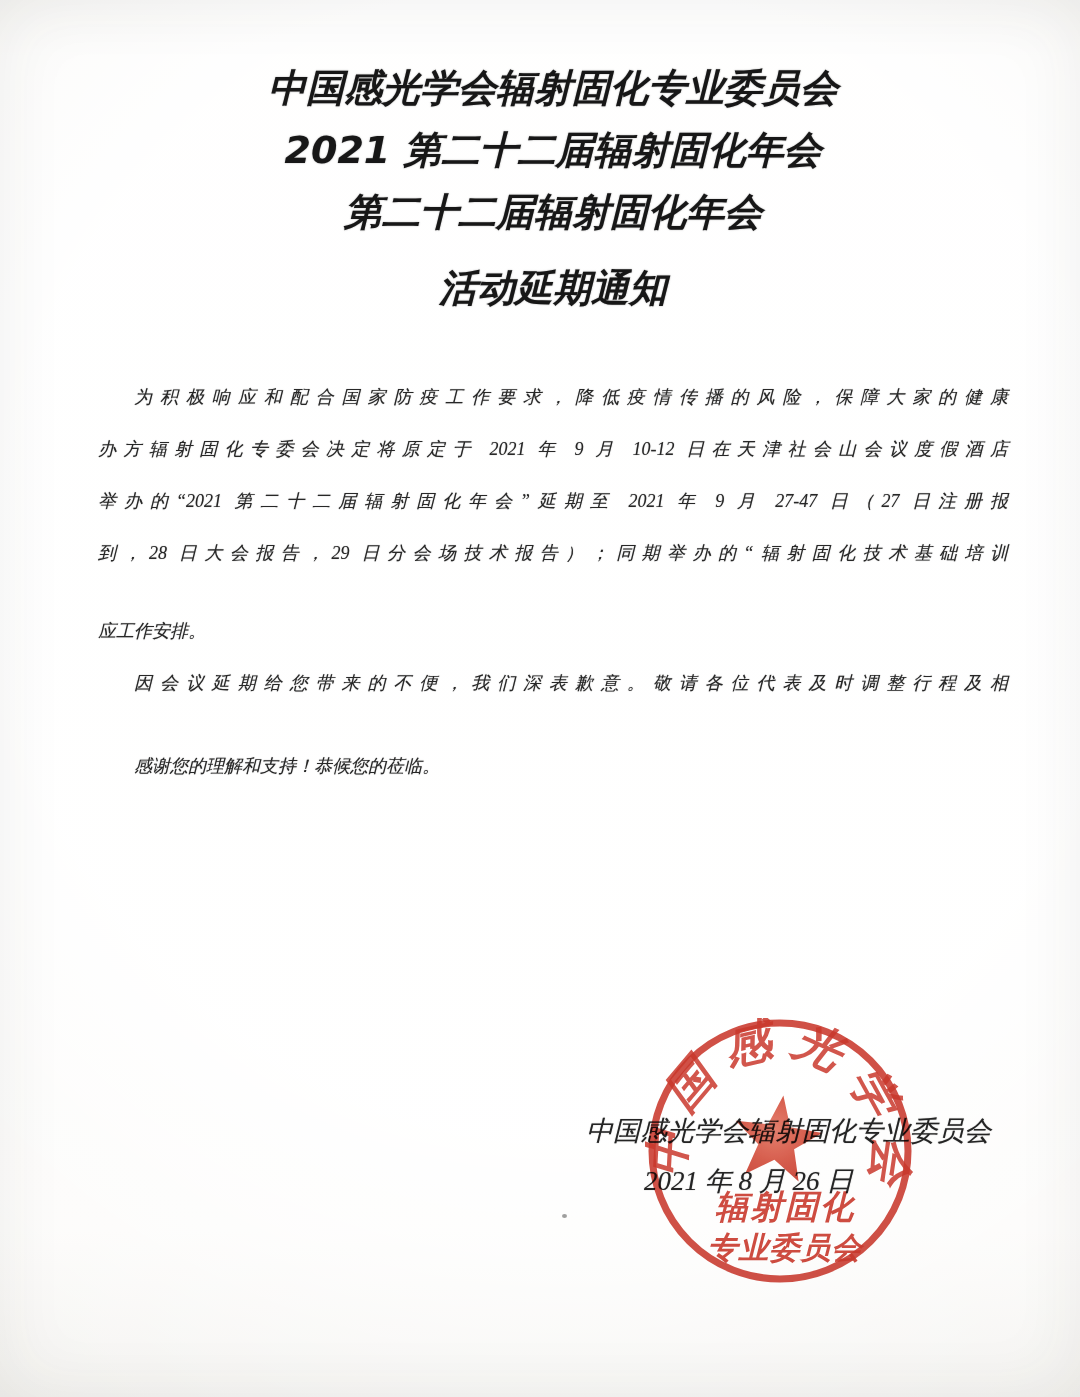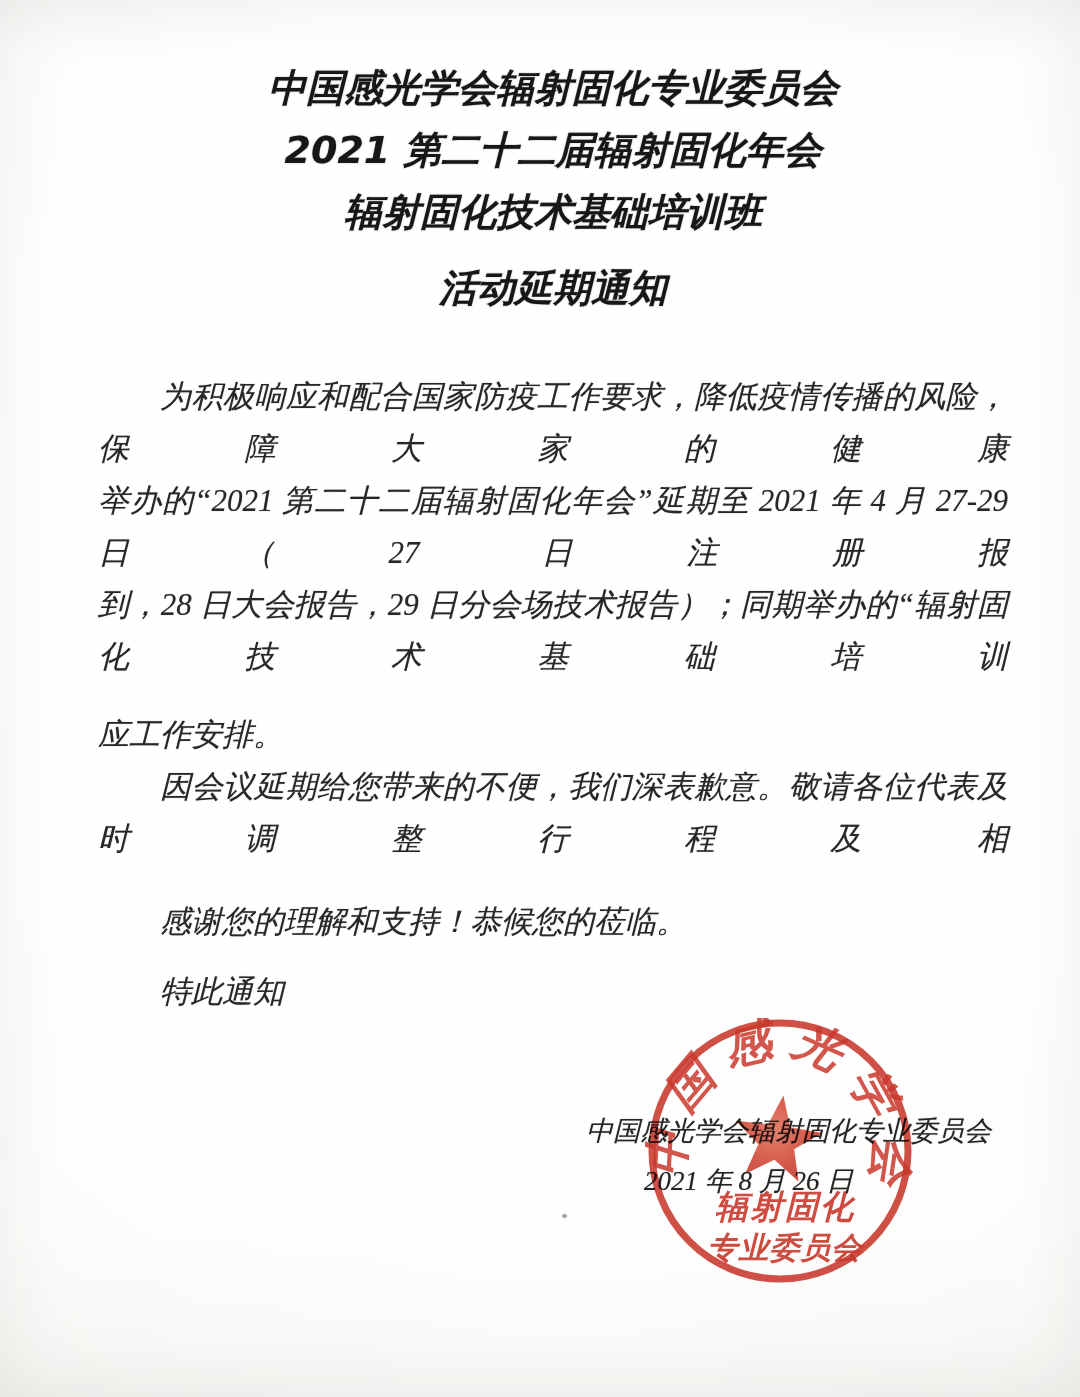--- a/index.html
+++ b/index.html
@@ -27,21 +27,21 @@
     font-family:"DejaVu Sans", sans-serif;
     font-weight:700;
     font-size:38px;
     color:#171717;
     text-shadow:0 0 1.4px rgba(30,30,30,0.5);
   }
   .title-line { line-height:62px; }
   .title-subject { margin-top:14px; line-height:62px; }
   .body-block {
     margin-top:52px;
-    font-size:31px;
+    font-size:18px;
     color:#272727;
     text-shadow:0 0 1.1px rgba(40,40,40,0.45);
   }
   .para { margin:0; }
   .para2 { margin-top:26px; }
   .para3 { margin-top:31px; }
   .para4 { margin-top:18px; }
   .line { line-height:52px; text-align:justify; }
   .line.jl { text-align-last:justify; }
   .line.first { text-indent:2em; }
@@ -77,40 +77,38 @@
 <body>
 
 <div class="page">
 
   <div class="content">
 
     <div class="title-block">
 
     <div class="title-line">中国感光学会辐射固化专业委员会</div>
         <div class="title-line">2021 第二十二届辐射固化年会</div>
-        <div class="title-line">辐射固化技术基础培训班</div>
+        <div class="title-line">第二十二届辐射固化年会</div>
       </div>
     <div class="title-block title-subject">活动延期通知</div>
 
     <div class="body-block">
 
     <div class="para para1">
           <div class="line first jl">为积极响应和配合国家防疫工作要求，降低疫情传播的风险，保障大家的健康</div>
-          <div class="line jl">举办的“2021 第二十二届辐射固化年会”延期至 2021 年 4 月 27-29 日（27 日注册报</div>
+          <div class="line jl">办方辐射固化专委会决定将原定于 2021 年 9 月 10-12 日在天津社会山会议度假酒店</div>
+          <div class="line jl">举办的“2021 第二十二届辐射固化年会”延期至 2021 年 9 月 27-47 日（27 日注册报</div>
           <div class="line jl">到，28 日大会报告，29 日分会场技术报告）；同期举办的“辐射固化技术基础培训</div>
         </div>
         <div class="para para2">
           <div class="line">应工作安排。</div>
           <div class="line first jl">因会议延期给您带来的不便，我们深表歉意。敬请各位代表及时调整行程及相</div>
         </div>
         <div class="para para3">
           <div class="line first">感谢您的理解和支持！恭候您的莅临。</div>
-        </div>
-        <div class="para para4">
-          <div class="line first">特此通知</div>
         </div>
       </div>
   </div>
 
   <div class="sig-org">中国感光学会辐射固化专业委员会</div>
 
   <div class="sig-date">2021 年 8 月 26 日</div>
 
   <div class="ink-dot"></div>
 

